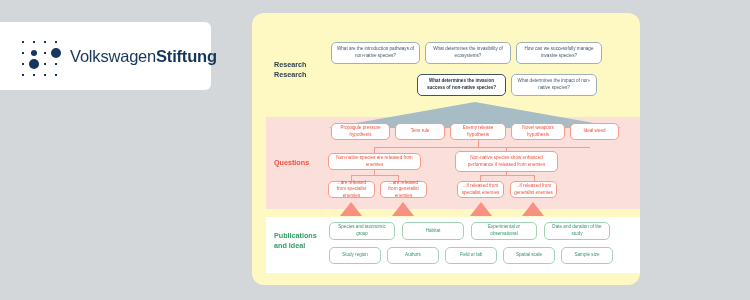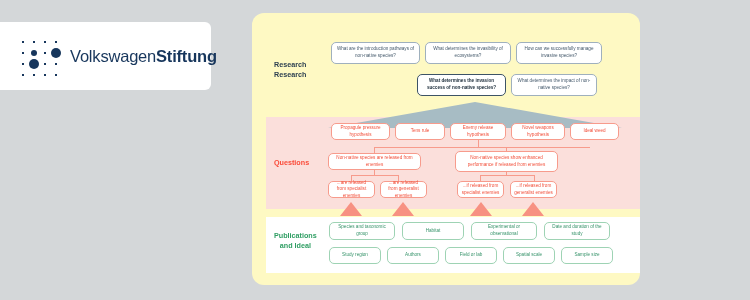--- a/index.html
+++ b/index.html
@@ -38,21 +38,21 @@
     background:#fef9c3;
     border-radius:12px;
   }
 
   .tier-label{
     position:absolute;left:22px;
     font-size:7.2px;font-weight:bold;line-height:1.35;
   }
   #label-rq{top:47px;color:#2c3f50;}
   #label-hyp{top:145px;color:#fa4b39;}
-  #label-pub{top:218px;color:#2f9e63;text-align:center;}
+  #label-pub{top:218px;color:#2f9e63;}
 
   
   #band-hyp{
     position:absolute;left:14px;top:104px;width:374px;height:92px;
     background:#fbdfdb;
   }
   #band-pub{
     position:absolute;left:14px;top:204px;width:374px;height:56px;
     background:#ffffff;
   }

